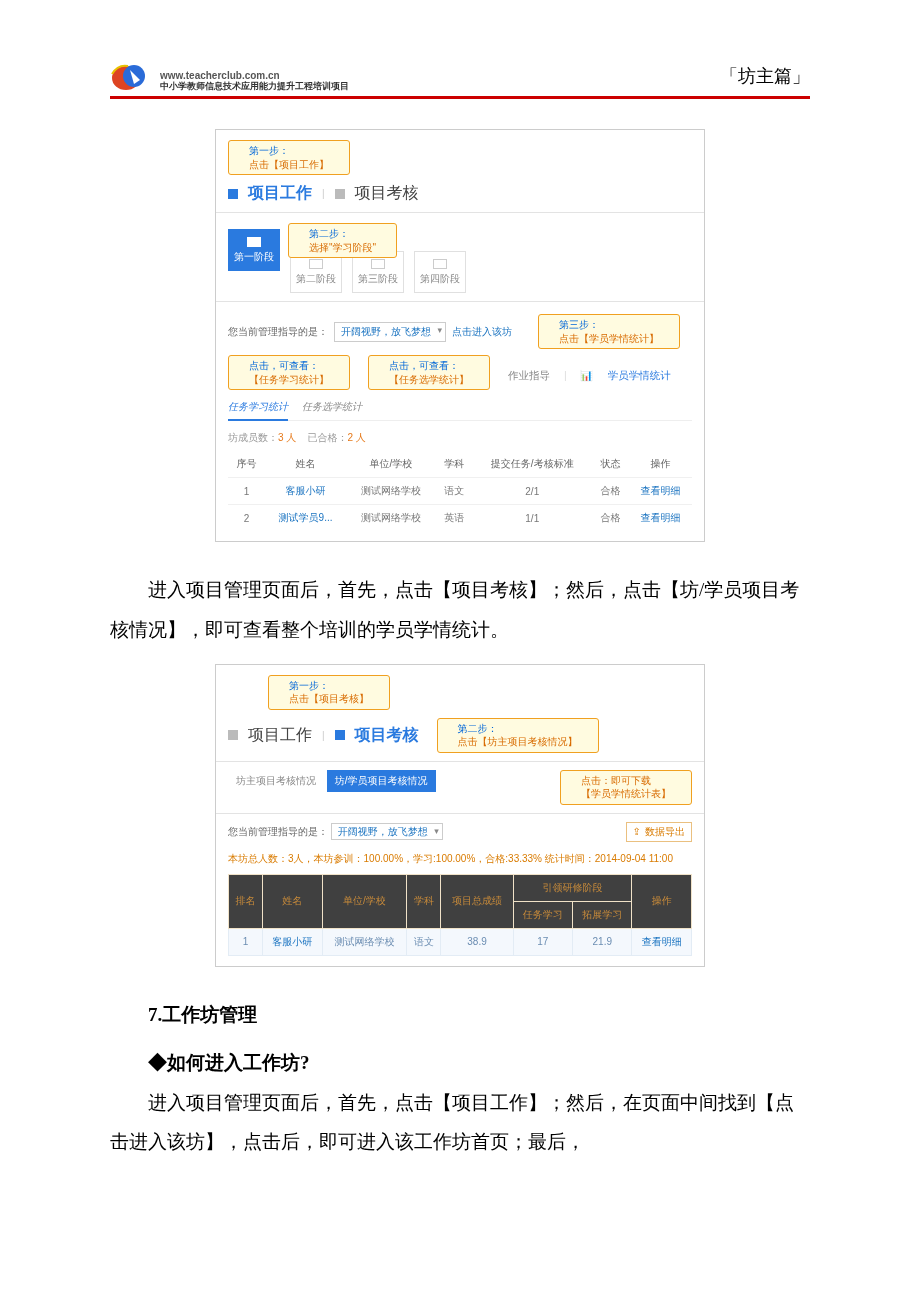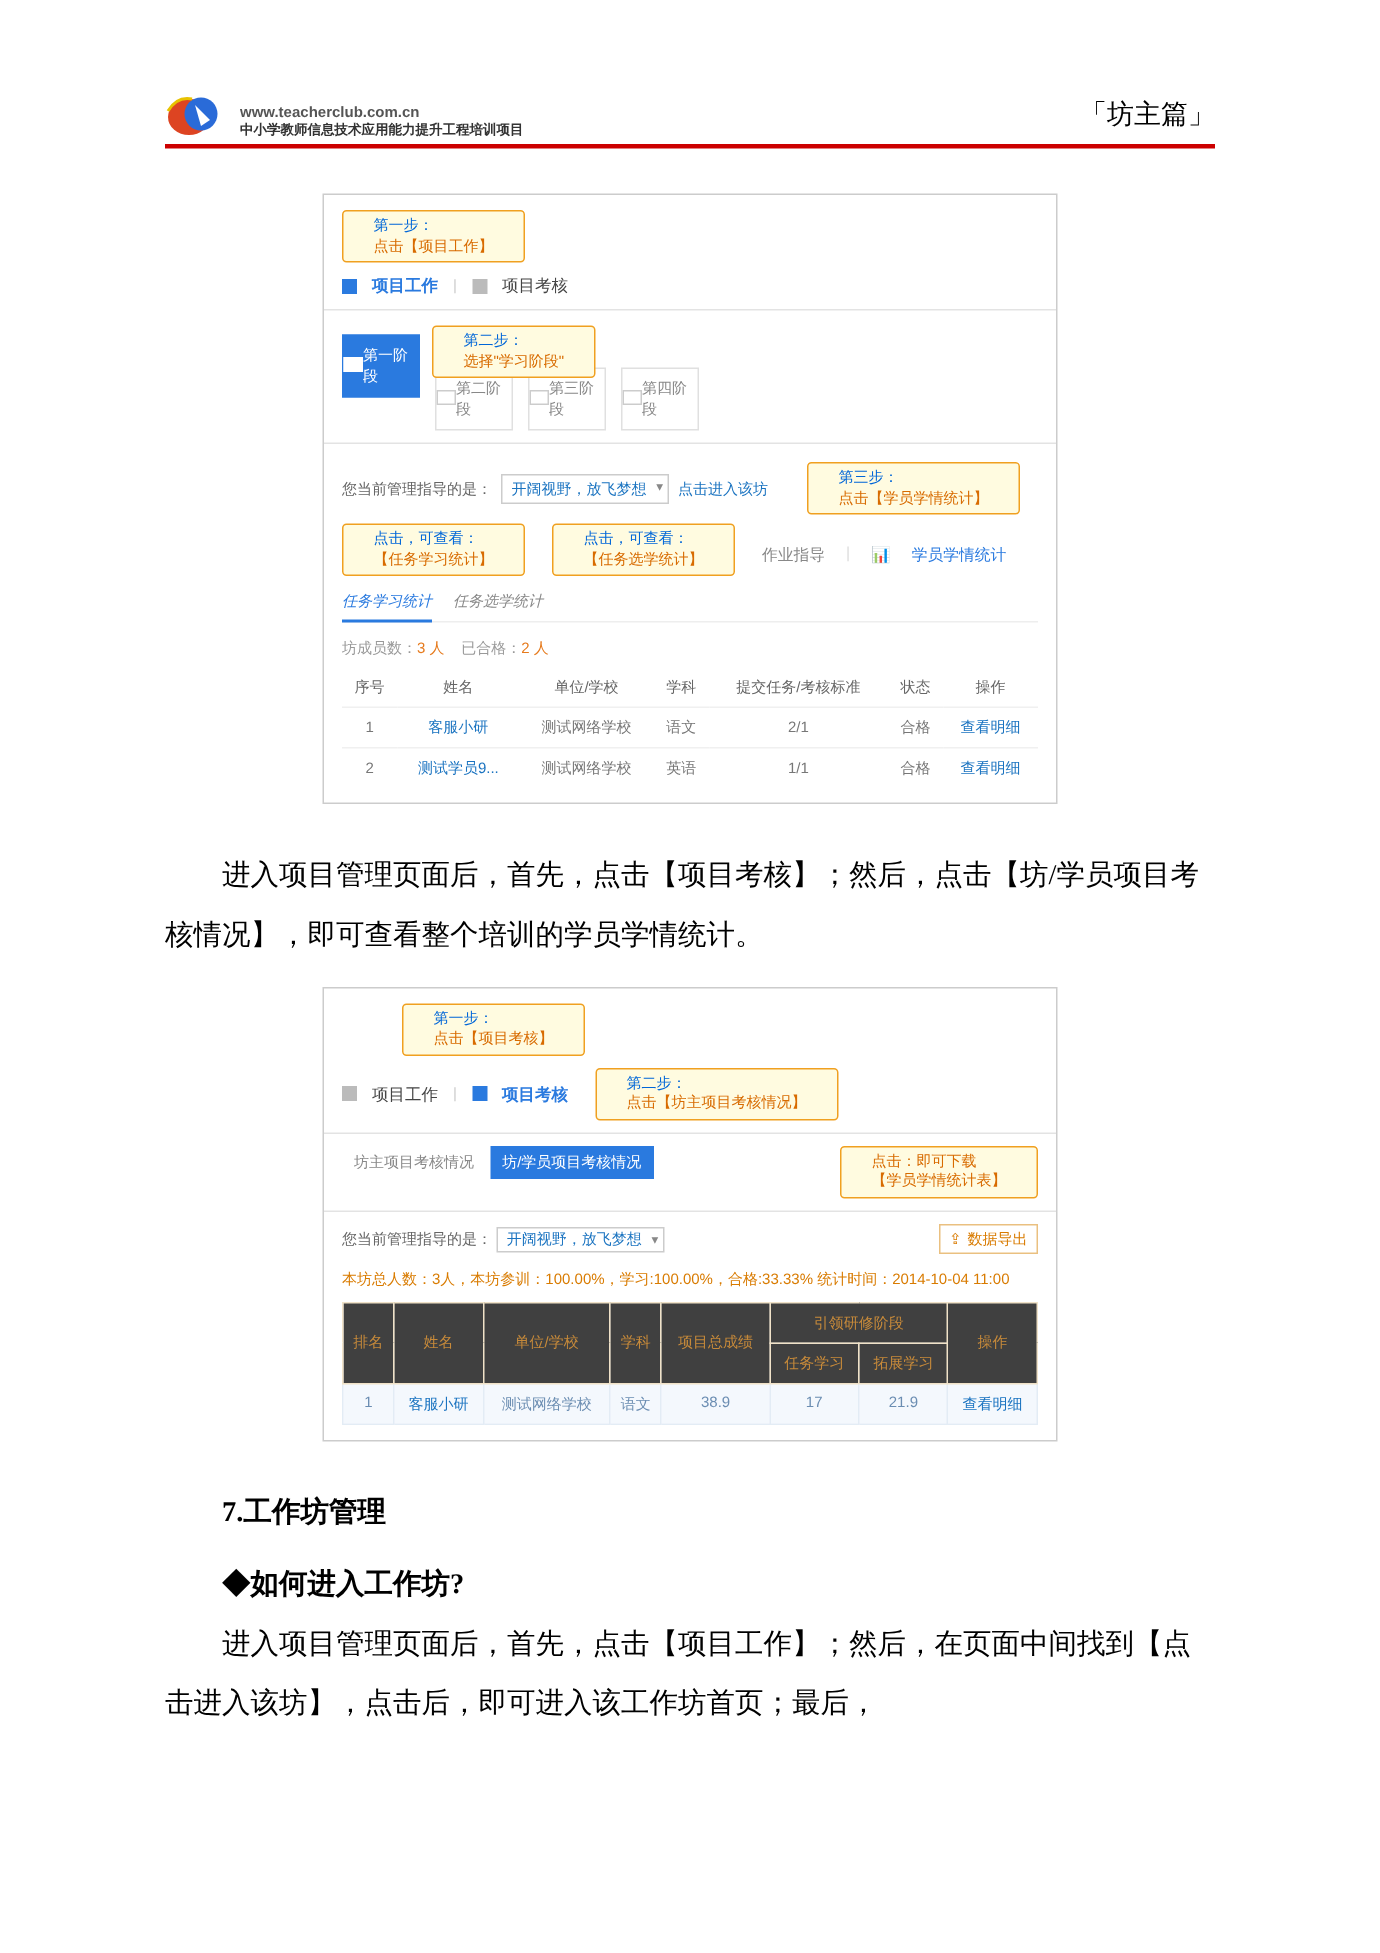--- a/index.html
+++ b/index.html
@@ -61,28 +61,28 @@
     padding: 3px 20px;
     font-size: 10px;
     color: #0066d8;
     line-height: 1.35;
     position: relative;
   }
   .callout .orange { color: #d86b00; }
   .tabbar { margin-top: 8px; display: flex; gap: 10px; align-items: center; }
   .tab-icon { width: 10px; height: 10px; background: #2a7adf; display: inline-block; }
   .tab-icon.gray { background: #bbb; }
-  .tab { font-size: 11px; color: #444; }
+  .tab { font-size: 16px; color: #444; }
   .tab.active { color: #2a7adf; font-weight: bold; }
   .hr { height: 1px; background: #e3e3e3; margin: 8px -12px; }
   .stage-row { display: flex; gap: 10px; margin-top: 8px; }
   .stage {
     width: 52px; height: 42px;
     border: 1px solid #e0e0e0;
-    display: flex; flex-direction: row; align-items: center; justify-content: center;
+    display: flex; flex-direction: column; align-items: center; justify-content: center;
     font-size: 10px; color: #888;
   }
   .stage.active { background: #2a7adf; color: #fff; border-color: #2a7adf; }
   .stage .box { width: 14px; height: 10px; background: #fff; border: 1px solid #ccc; margin-bottom: 3px; }
   .stage.active .box { background: #fff; border-color: #fff; }
   .mgmt-row { margin-top: 12px; display: flex; align-items: center; gap: 6px; flex-wrap: wrap; }
   .dd { border: 1px solid #ccc; padding: 2px 14px 2px 6px; font-size: 10px; color: #1a73c0; position: relative; }
   .dd::after { content: "▾"; position: absolute; right: 3px; top: 2px; color: #888; font-size: 9px; }
   .link { color: #1a73c0; }
   .stat-tabs { display: flex; gap: 14px; margin-top: 10px; font-size: 10.5px; }
@@ -297,21 +297,21 @@
       <div>
         <span>您当前管理指导的是：</span>
         <span class="dd">开阔视野，放飞梦想</span>
       </div>
       <div class="export">
         <span class="export-icon">⇪</span>
         <span>数据导出</span>
       </div>
     </div>
 
-    <div class="summary">本坊总人数：3人，本坊参训：100.00%，学习:100.00%，合格:33.33%    统计时间：2014-10-04 11:00</div>
+    <div class="summary">本坊总人数：3人，本坊参训：100.00%，学习:100.00%，合格:33.33%    统计时间：2014-09-04 11:00</div>
 
     <table class="tbl2">
       <tbody>
           <tr>
         <th rowspan="2">排名</th>
         <th rowspan="2">姓名</th>
         <th rowspan="2">单位/学校</th>
         <th rowspan="2">学科</th>
         <th rowspan="2">项目总成绩</th>
         <th colspan="2">引领研修阶段</th>

